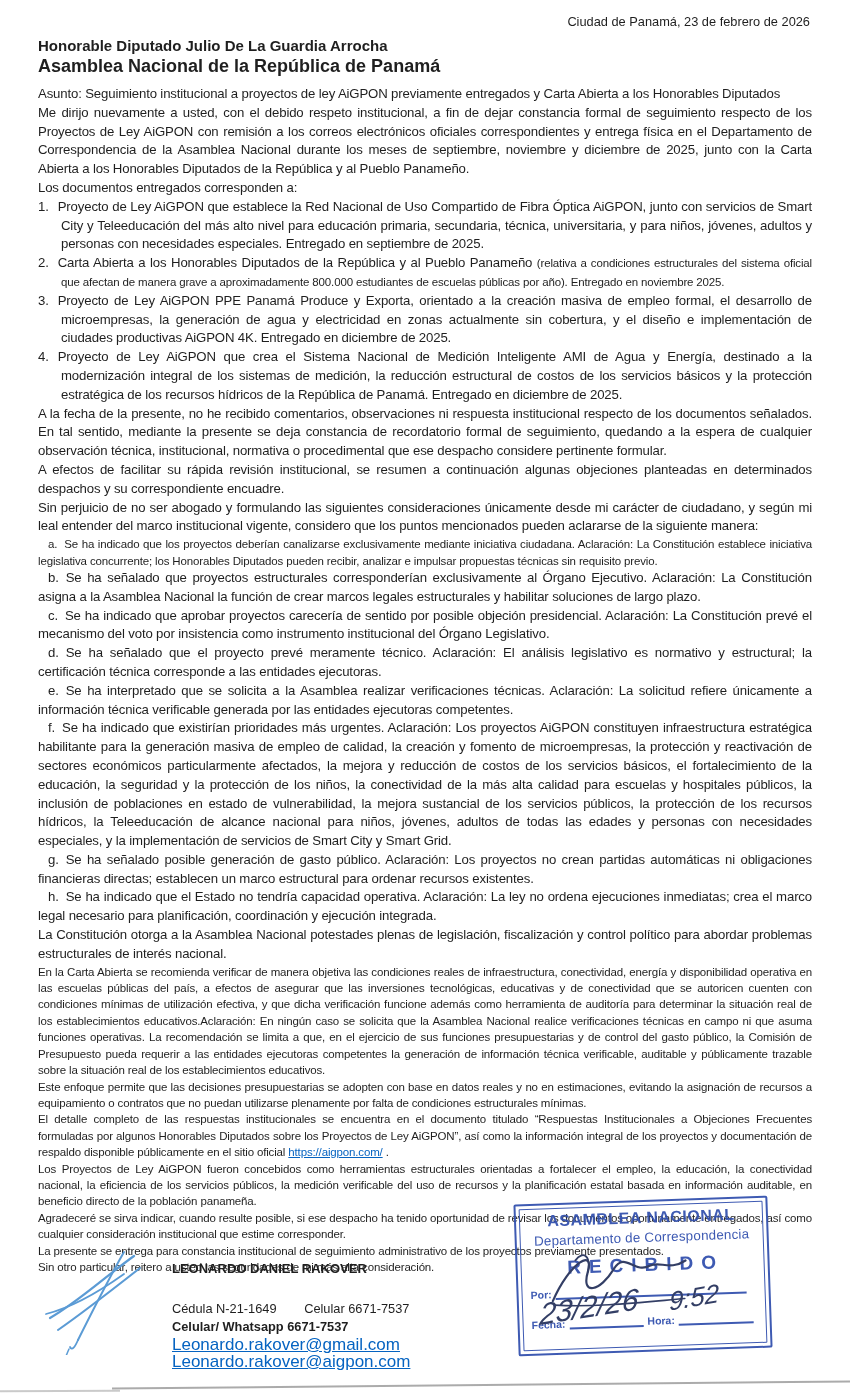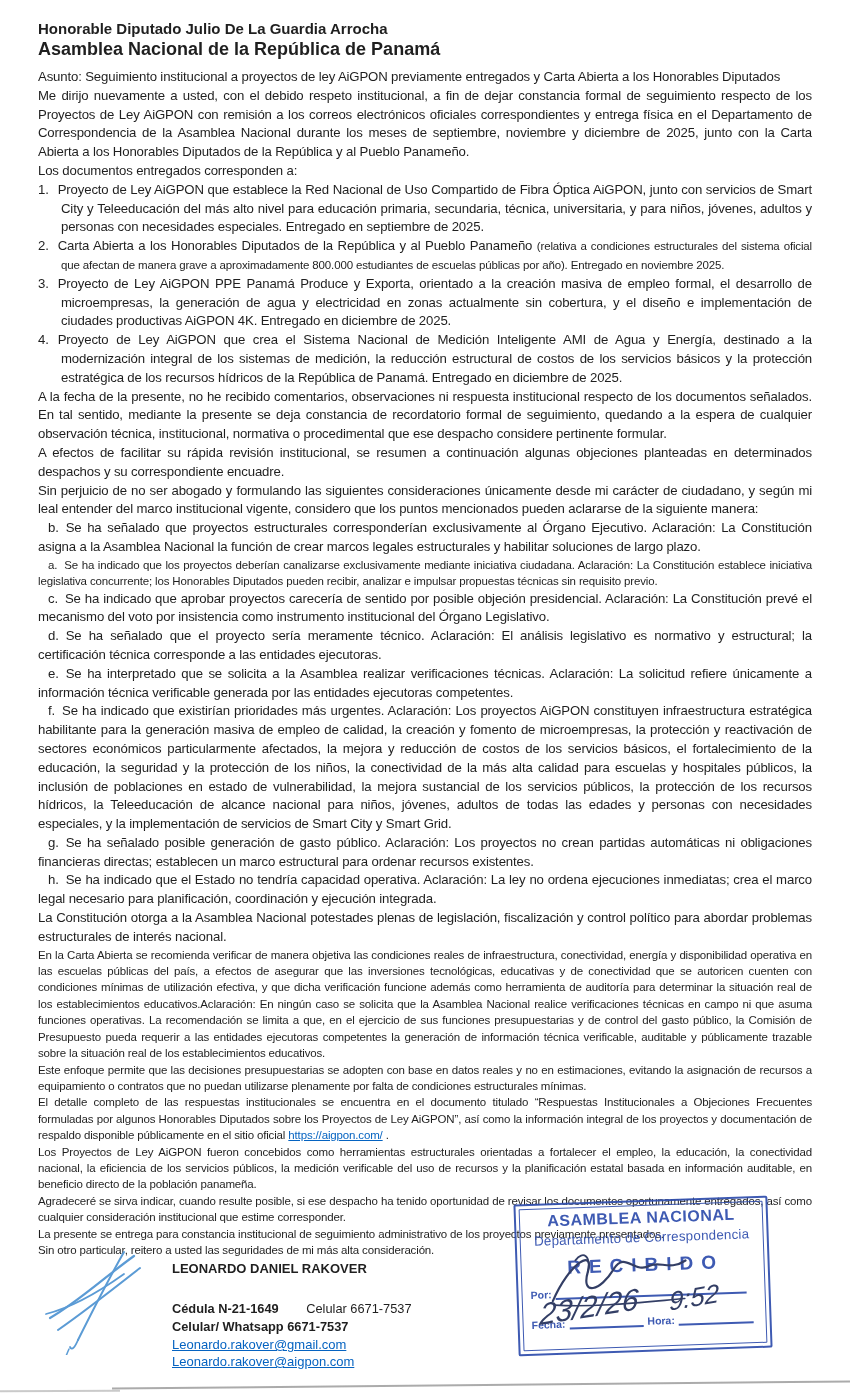--- a/index.html
+++ b/index.html
@@ -24,24 +24,24 @@
   .para.numbered{padding-left:23px;text-indent:-23px;}
   .para.numbered .marker{margin-right:9px;}
   .para.lettered{text-indent:10px;}
   .para.lettered .marker{margin-right:7px;}
   .run-small{font-size:11.5px;}
   .link{color:var(--link-color);text-decoration:underline;}
   
   .sig-svg{position:absolute;left:36px;top:1250px;color:var(--sig-blue);}
   .sig-block{position:absolute;left:172px;top:1260px;font-size:12.8px;line-height:18px;}
   .sig-name{font-weight:bold;font-size:13px;margin-bottom:22px;}
-  .sig-id{font-weight:bold;}
+  .sig-id{font-weight:normal;}
   .sig-cell{font-weight:normal;margin-left:24px;}
   .sig-whatsapp{font-weight:bold;margin-bottom:0;}
-  .sig-email{font-size:13px;line-height:17px;}
+  .sig-email{font-size:17px;line-height:17px;}
   
   .stamp{
     position:absolute;left:516px;top:1200px;width:250px;height:148px;
     border:2.5px solid var(--stamp-blue);border-radius:2px;
     transform:rotate(-2deg);color:var(--stamp-blue);opacity:.94;background:transparent;
   }
   .stamp-inner{position:absolute;inset:3px;border:1.5px solid var(--stamp-blue);border-radius:1px;}
   .stamp-org{text-align:center;font-weight:bold;font-size:16px;letter-spacing:.5px;margin-top:7px;}
   .stamp-dept{text-align:center;font-size:13.4px;margin-top:3px;letter-spacing:.2px;}
   .stamp-received{text-align:center;font-weight:bold;font-size:19px;letter-spacing:8px;margin-top:9px;padding-left:6px;}
@@ -57,37 +57,38 @@
   .hw-sign-svg{position:absolute;left:26px;top:42px;color:var(--ink);}
   
   .scan-edge-1{position:absolute;left:112px;width:740px;top:1384px;height:2px;background:#8f8f8f;transform:rotate(-0.55deg);opacity:.75;}
   .scan-edge-2{position:absolute;left:0px;width:120px;top:1390px;height:1.5px;background:#bdbdbd;transform:rotate(-0.3deg);opacity:.8;}
 </style>
 </head>
 <body>
 
 <div class="page">
   <div class="content">
+    <div class="date-line">Ciudad de Panamá, 23 de febrero de 2026</div>
     <div class="recipient-name">Honorable Diputado Julio De La Guardia Arrocha</div>
     <div class="recipient-org">Asamblea Nacional de la República de Panamá</div>
     <div>
         <div class="para normal"><span><span>Asunto: Seguimiento institucional a proyectos de ley AiGPON previamente entregados y Carta Abierta a los Honorables Diputados</span></span></div>
         <div class="para normal"><span><span>Me dirijo nuevamente a usted, con el debido respeto institucional, a fin de dejar constancia formal de seguimiento respecto de los Proyectos de Ley AiGPON con remisión a los correos electrónicos oficiales correspondientes y entrega física en el Departamento de Correspondencia de la Asamblea Nacional durante los meses de septiembre, noviembre y diciembre de 2025, junto con la Carta Abierta a los Honorables Diputados de la República y al Pueblo Panameño.</span></span></div>
         <div class="para normal"><span><span>Los documentos entregados corresponden a:</span></span></div>
         <div class="para normal numbered"><span class="marker">1.</span><span><span>Proyecto de Ley AiGPON que establece la Red Nacional de Uso Compartido de Fibra Óptica AiGPON, junto con servicios de Smart City y Teleeducación del más alto nivel para educación primaria, secundaria, técnica, universitaria, y para niños, jóvenes, adultos y personas con necesidades especiales. Entregado en septiembre de 2025.</span></span></div>
         <div class="para normal numbered"><span class="marker">2.</span><span><span>Carta Abierta a los Honorables Diputados de la República y al Pueblo Panameño </span><span class="run-small">(relativa a condiciones estructurales del sistema oficial que afectan de manera grave a aproximadamente 800.000 estudiantes de escuelas públicas por año). Entregado en noviembre 2025.</span></span></div>
         <div class="para normal numbered"><span class="marker">3.</span><span><span>Proyecto de Ley AiGPON PPE Panamá Produce y Exporta, orientado a la creación masiva de empleo formal, el desarrollo de microempresas, la generación de agua y electricidad en zonas actualmente sin cobertura, y el diseño e implementación de ciudades productivas AiGPON 4K. Entregado en diciembre de 2025.</span></span></div>
         <div class="para normal numbered"><span class="marker">4.</span><span><span>Proyecto de Ley AiGPON que crea el Sistema Nacional de Medición Inteligente AMI de Agua y Energía, destinado a la modernización integral de los sistemas de medición, la reducción estructural de costos de los servicios básicos y la protección estratégica de los recursos hídricos de la República de Panamá. Entregado en diciembre de 2025.</span></span></div>
         <div class="para normal"><span><span>A la fecha de la presente, no he recibido comentarios, observaciones ni respuesta institucional respecto de los documentos señalados. En tal sentido, mediante la presente se deja constancia de recordatorio formal de seguimiento, quedando a la espera de cualquier observación técnica, institucional, normativa o procedimental que ese despacho considere pertinente formular.</span></span></div>
         <div class="para normal"><span><span>A efectos de facilitar su rápida revisión institucional, se resumen a continuación algunas objeciones planteadas en determinados despachos y su correspondiente encuadre.</span></span></div>
         <div class="para normal"><span><span>Sin perjuicio de no ser abogado y formulando las siguientes consideraciones únicamente desde mi carácter de ciudadano, y según mi leal entender del marco institucional vigente, considero que los puntos mencionados pueden aclararse de la siguiente manera:</span></span></div>
+        <div class="para small lettered"><span class="marker">a.</span><span><span>Se ha indicado que los proyectos deberían canalizarse exclusivamente mediante iniciativa ciudadana. Aclaración: La Constitución establece iniciativa legislativa concurrente; los Honorables Diputados pueden recibir, analizar e impulsar propuestas técnicas sin requisito previo.</span></span></div>
         <div class="para normal lettered"><span class="marker">b.</span><span><span>Se ha señalado que proyectos estructurales corresponderían exclusivamente al Órgano Ejecutivo. Aclaración: La Constitución asigna a la Asamblea Nacional la función de crear marcos legales estructurales y habilitar soluciones de largo plazo.</span></span></div>
-        <div class="para small lettered"><span class="marker">a.</span><span><span>Se ha indicado que los proyectos deberían canalizarse exclusivamente mediante iniciativa ciudadana. Aclaración: La Constitución establece iniciativa legislativa concurrente; los Honorables Diputados pueden recibir, analizar e impulsar propuestas técnicas sin requisito previo.</span></span></div>
         <div class="para normal lettered"><span class="marker">c.</span><span><span>Se ha indicado que aprobar proyectos carecería de sentido por posible objeción presidencial. Aclaración: La Constitución prevé el mecanismo del voto por insistencia como instrumento institucional del Órgano Legislativo.</span></span></div>
-        <div class="para normal lettered"><span class="marker">d.</span><span><span>Se ha señalado que el proyecto sería meramente técnico. Aclaración: El análisis legislativo es normativo y estructural; la certificación técnica corresponde a las entidades ejecutoras.</span></span></div>
+        <div class="para normal lettered"><span class="marker">d.</span><span><span>Se ha señalado que el proyecto prevé meramente técnico. Aclaración: El análisis legislativo es normativo y estructural; la certificación técnica corresponde a las entidades ejecutoras.</span></span></div>
         <div class="para normal lettered"><span class="marker">e.</span><span><span>Se ha interpretado que se solicita a la Asamblea realizar verificaciones técnicas. Aclaración: La solicitud refiere únicamente a información técnica verificable generada por las entidades ejecutoras competentes.</span></span></div>
         <div class="para normal lettered"><span class="marker">f.</span><span><span>Se ha indicado que existirían prioridades más urgentes. Aclaración: Los proyectos AiGPON constituyen infraestructura estratégica habilitante para la generación masiva de empleo de calidad, la creación y fomento de microempresas, la protección y reactivación de sectores económicos particularmente afectados, la mejora y reducción de costos de los servicios básicos, el fortalecimiento de la educación, la seguridad y la protección de los niños, la conectividad de la más alta calidad para escuelas y hospitales públicos, la inclusión de poblaciones en estado de vulnerabilidad, la mejora sustancial de los servicios públicos, la protección de los recursos hídricos, la Teleeducación de alcance nacional para niños, jóvenes, adultos de todas las edades y personas con necesidades especiales, y la implementación de servicios de Smart City y Smart Grid.</span></span></div>
         <div class="para normal lettered"><span class="marker">g.</span><span><span>Se ha señalado posible generación de gasto público. Aclaración: Los proyectos no crean partidas automáticas ni obligaciones financieras directas; establecen un marco estructural para ordenar recursos existentes.</span></span></div>
         <div class="para normal lettered"><span class="marker">h.</span><span><span>Se ha indicado que el Estado no tendría capacidad operativa. Aclaración: La ley no ordena ejecuciones inmediatas; crea el marco legal necesario para planificación, coordinación y ejecución integrada.</span></span></div>
         <div class="para normal"><span><span>La Constitución otorga a la Asamblea Nacional potestades plenas de legislación, fiscalización y control político para abordar problemas estructurales de interés nacional.</span></span></div>
         <div class="para small"><span><span>En la Carta Abierta se recomienda verificar de manera objetiva las condiciones reales de infraestructura, conectividad, energía y disponibilidad operativa en las escuelas públicas del país, a efectos de asegurar que las inversiones tecnológicas, educativas y de conectividad que se autoricen cuenten con condiciones mínimas de utilización efectiva, y que dicha verificación funcione además como herramienta de auditoría para determinar la situación real de los establecimientos educativos.Aclaración: En ningún caso se solicita que la Asamblea Nacional realice verificaciones técnicas en campo ni que asuma funciones operativas. La recomendación se limita a que, en el ejercicio de sus funciones presupuestarias y de control del gasto público, la Comisión de Presupuesto pueda requerir a las entidades ejecutoras competentes la generación de información técnica verificable, auditable y públicamente trazable sobre la situación real de los establecimientos educativos.</span></span></div>
         <div class="para small"><span><span>Este enfoque permite que las decisiones presupuestarias se adopten con base en datos reales y no en estimaciones, evitando la asignación de recursos a equipamiento o contratos que no puedan utilizarse plenamente por falta de condiciones estructurales mínimas.</span></span></div>
         <div class="para small"><span><span>El detalle completo de las respuestas institucionales se encuentra en el documento titulado “Respuestas Institucionales a Objeciones Frecuentes formuladas por algunos Honorables Diputados sobre los Proyectos de Ley AiGPON”, así como la información integral de los proyectos y documentación de respaldo disponible públicamente en el sitio oficial </span><span class="link">https://aigpon.com/</span><span> .</span></span></div>
         <div class="para small"><span><span>Los Proyectos de Ley AiGPON fueron concebidos como herramientas estructurales orientadas a fortalecer el empleo, la educación, la conectividad nacional, la eficiencia de los servicios públicos, la medición verificable del uso de recursos y la planificación estatal basada en información auditable, en beneficio directo de la población panameña.</span></span></div>
         <div class="para small"><span><span>Agradeceré se sirva indicar, cuando resulte posible, si ese despacho ha tenido oportunidad de revisar los documentos oportunamente entregados, así como cualquier consideración institucional que estime corresponder.</span></span></div>

